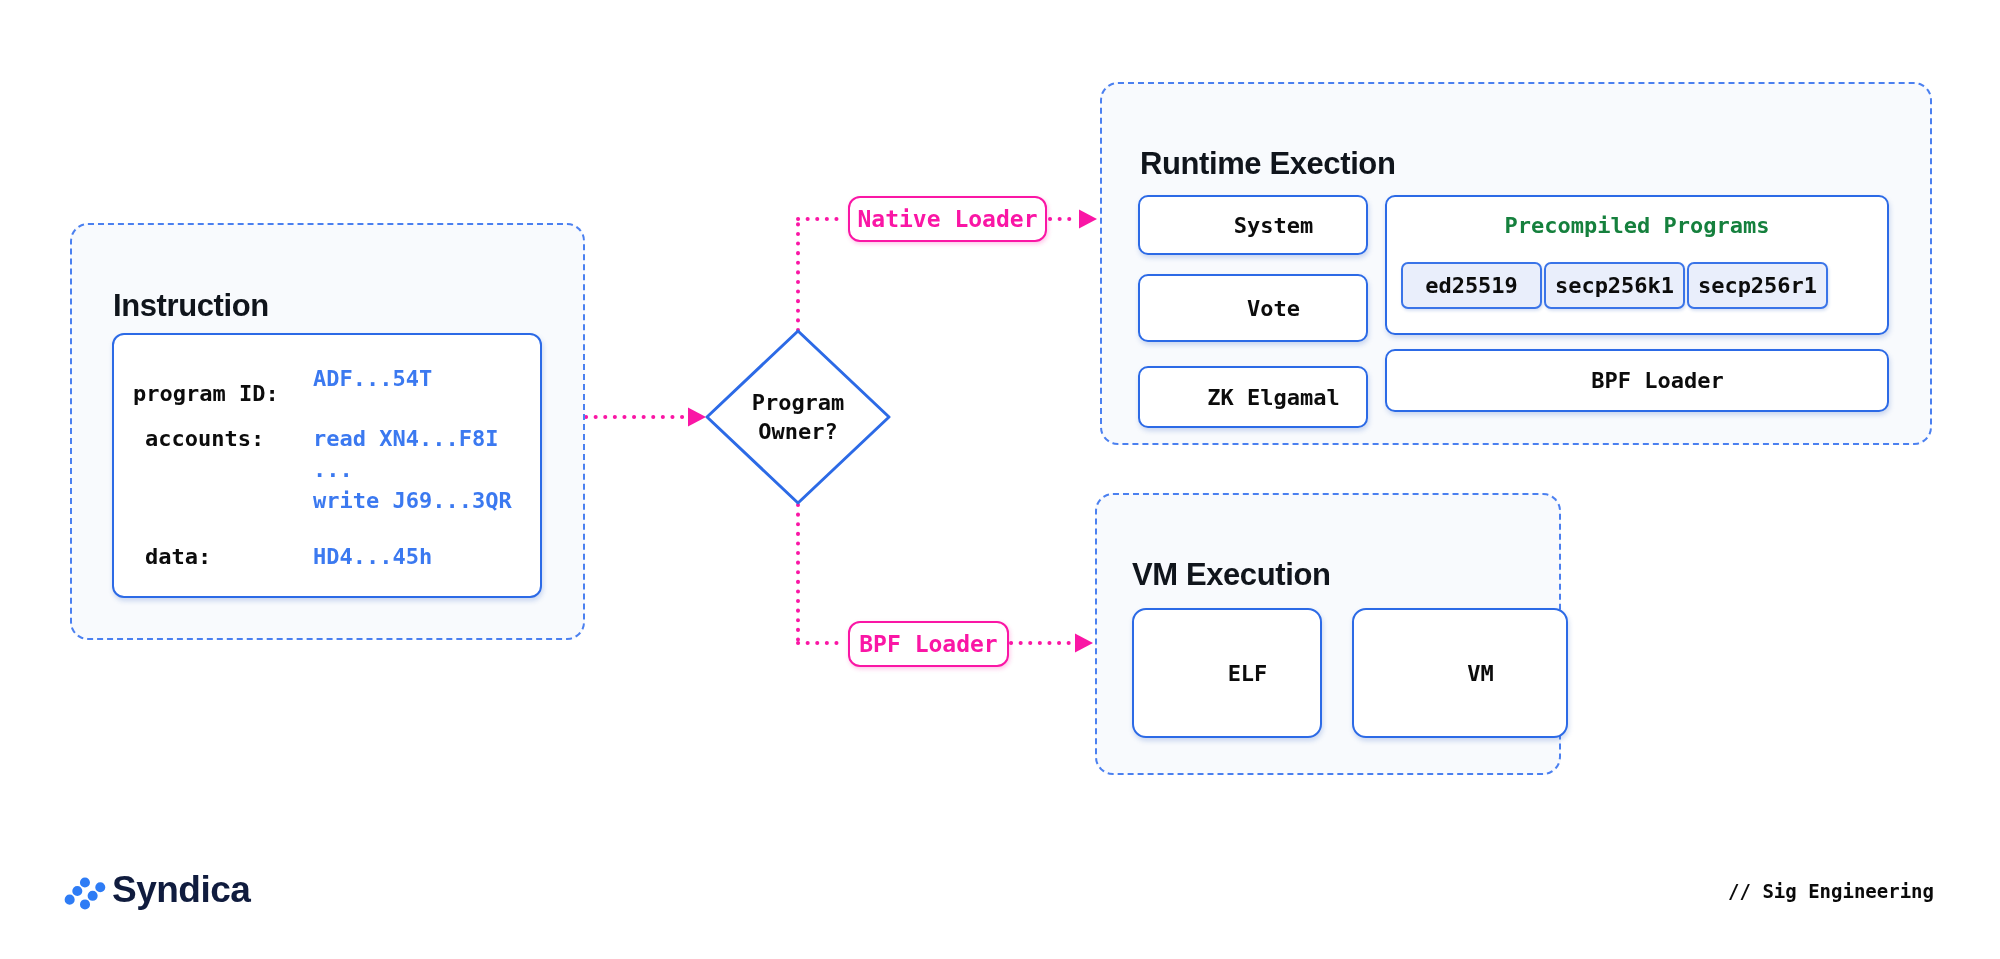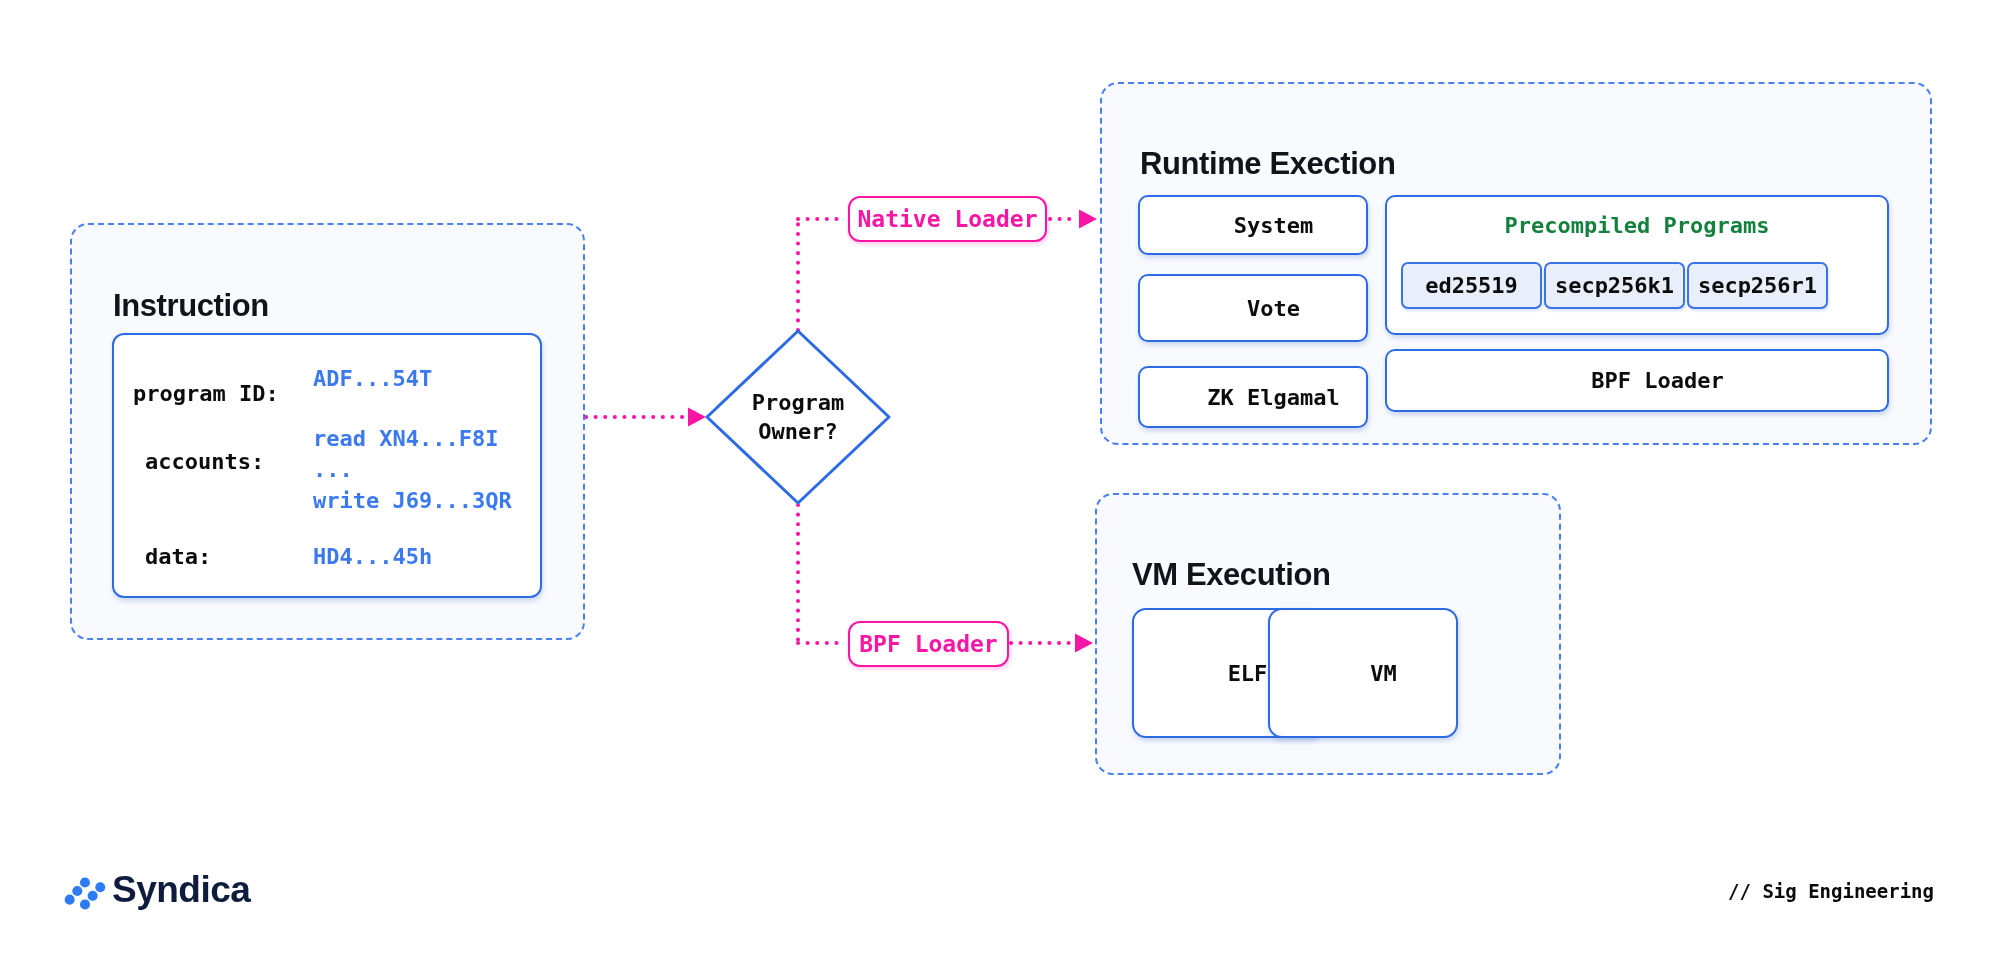--- a/index.html
+++ b/index.html
@@ -62,21 +62,21 @@
   </svg>
 
   <section class="dashed-box" style="left:70px;top:223px;width:515px;height:417px;">
   </section>
   <h2 class="section-title" style="left:113px;top:262px;">Instruction</h2>
   <div class="card" style="left:112px;top:333px;width:430px;height:265px;border-radius:12px;"></div>
 
   <span class="itext mono label" style="left:133px;top:367px;margin-top:15px;">program ID:</span>
   <span class="itext mono value" style="left:313px;top:367px;">ADF...54T</span>
 
-  <span class="itext mono label" style="left:145px;top:450px;">accounts:</span>
+  <span class="itext mono label" style="left:145px;top:427px;">accounts:</span>
   <span class="itext mono value" style="left:313px;top:427px;">read XN4...F8I</span>
   <span class="itext mono value" style="left:313px;top:458px;">...</span>
   <span class="itext mono value" style="left:313px;top:489px;">write J69...3QR</span>
 
   <span class="itext mono label" style="left:145px;top:545px;">data:</span>
   <span class="itext mono value" style="left:313px;top:545px;">HD4...45h</span>
 
   <div class="diamond-text mono">
     <span style="display:block;">Program</span>
     <span style="display:block;">Owner?</span>
@@ -120,21 +120,21 @@
   <div class="card node mono" style="left:1385px;top:349px;width:504px;height:63px;border-radius:10px;">
     <span>BPF Loader</span>
   </div>
 
   <section class="dashed-box" style="left:1095px;top:493px;width:466px;height:282px;"></section>
   <h2 class="section-title" style="left:1132px;top:531px;">VM Execution</h2>
 
   <div class="card node mono" style="left:1132px;top:608px;width:190px;height:130px;border-radius:14px;">
     <span>ELF</span>
   </div>
-  <div class="card node mono" style="left:1268px;top:608px;width:190px;height:130px;border-radius:14px;">
+  <div class="card node mono" style="left:1352px;top:608px;width:216px;height:130px;border-radius:14px;">
     <span>VM</span>
   </div>
 
   <svg class="brand-mark" width="46" height="46" viewBox="0 0 48 48">
     <g stroke="#2e7cf5" stroke-width="10.5" stroke-linecap="round" stroke-dasharray="0 12" fill="none">
       <path d="M8 33 L24 15"></path>
       <path d="M24 38 L40 20"></path>
     </g>
   </svg>
   <span class="footer-brand">Syndica</span>

